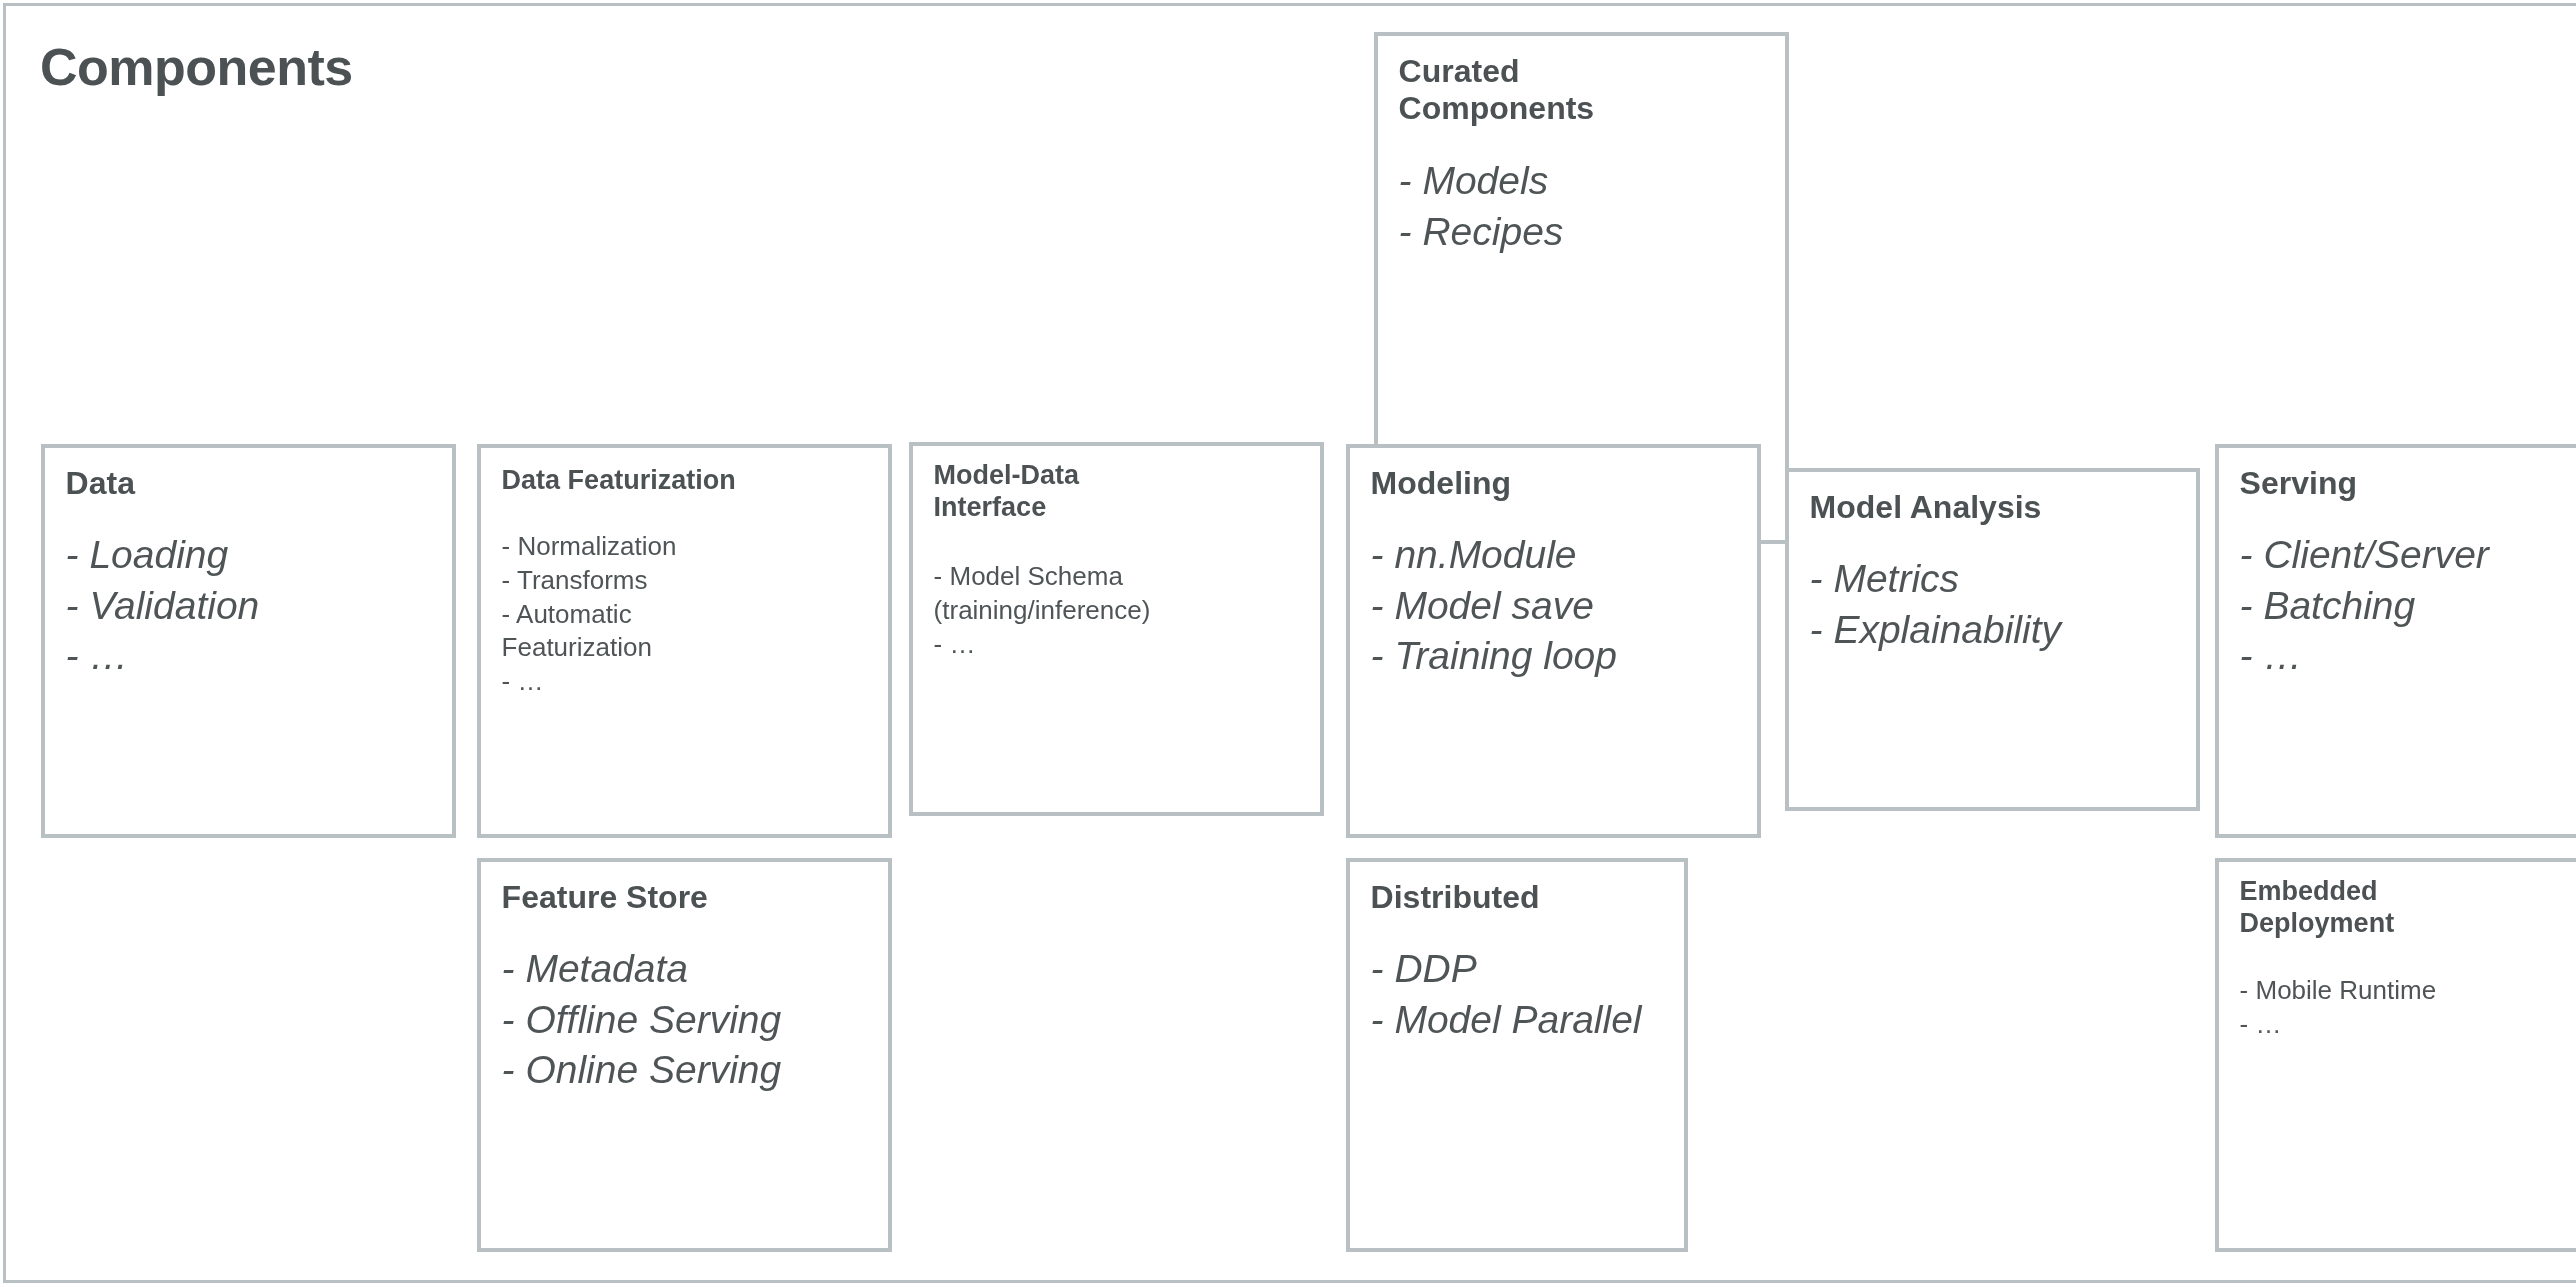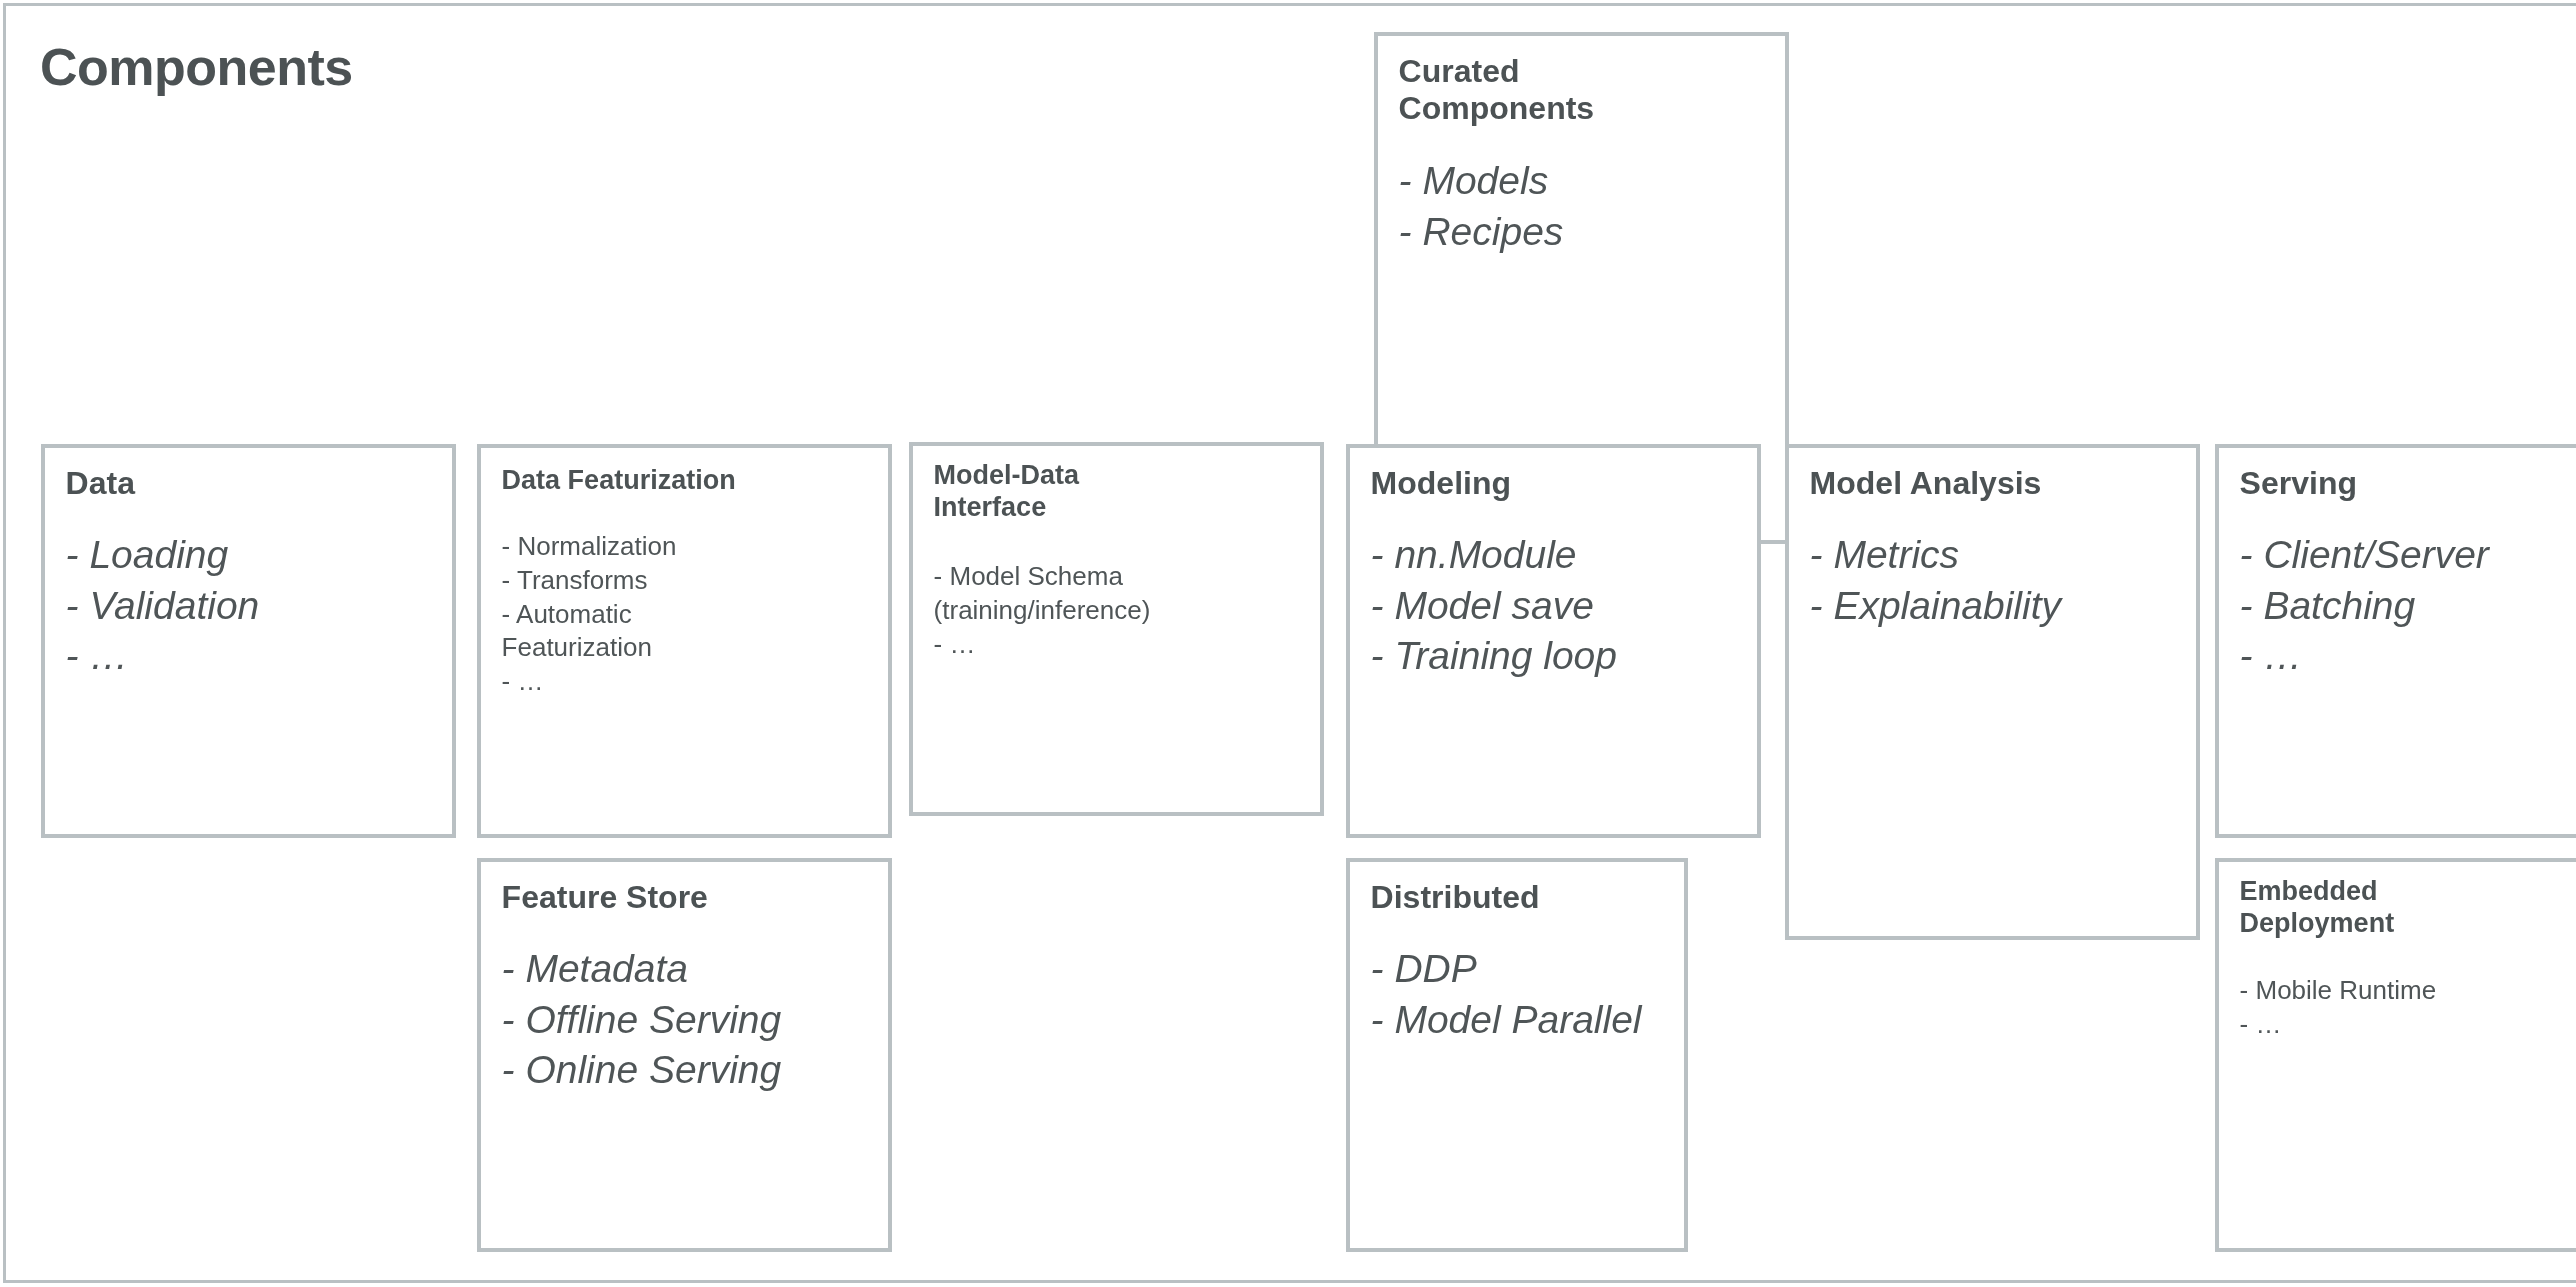--- a/index.html
+++ b/index.html
@@ -115,21 +115,21 @@
 
   <div class="card" style="left:1346px; top:444px; width:415px; height:394px;">
     <div class="card-title t-lg" style="left:20.6px; top:16.5px; white-space:pre-line;text-align:right;">Modeling</div>
     <div class="card-list l-lg" style="left:20.6px; top:82px;">
       <div class="li">- nn.Module</div>
       <div class="li">- Model save</div>
       <div class="li">- Training loop</div>
     </div>
   </div>
 
-  <div class="card" style="left:1785px; top:444px; width:415px; height:496px;">
+  <div class="card" style="left:1785px; top:468px; width:415px; height:343px;">
     <div class="card-title t-lg" style="left:20.6px; top:16.5px; white-space:pre-line;">Model Analysis</div>
     <div class="card-list l-lg" style="left:20.6px; top:82px;">
       <div class="li">- Metrics</div>
       <div class="li">- Explainability</div>
     </div>
   </div>
 
   <div class="card" style="left:2215px; top:444px; width:415px; height:394px;">
     <div class="card-title t-lg" style="left:20.6px; top:16.5px; white-space:pre-line;">Serving</div>
     <div class="card-list l-lg" style="left:20.6px; top:82px;">

